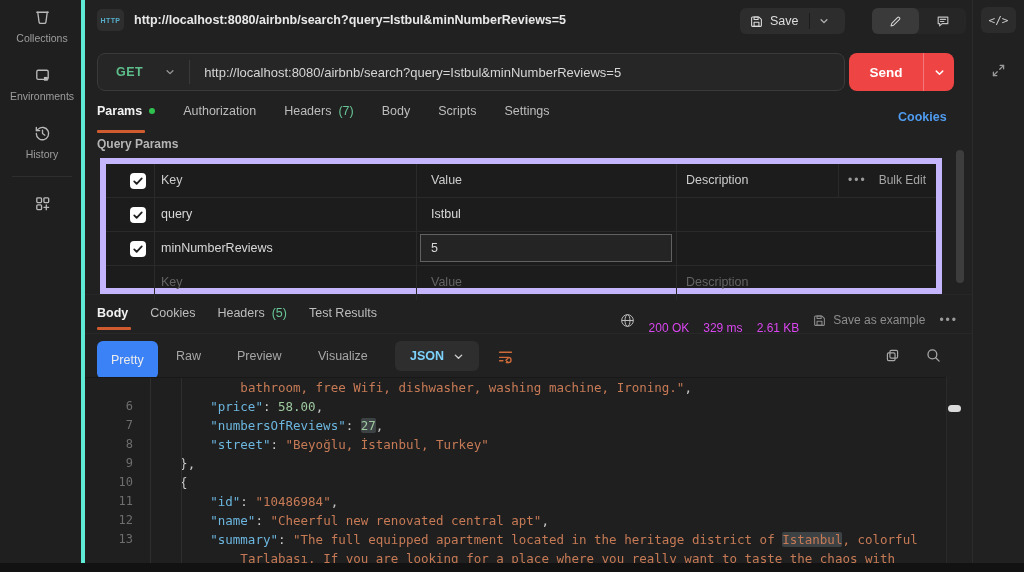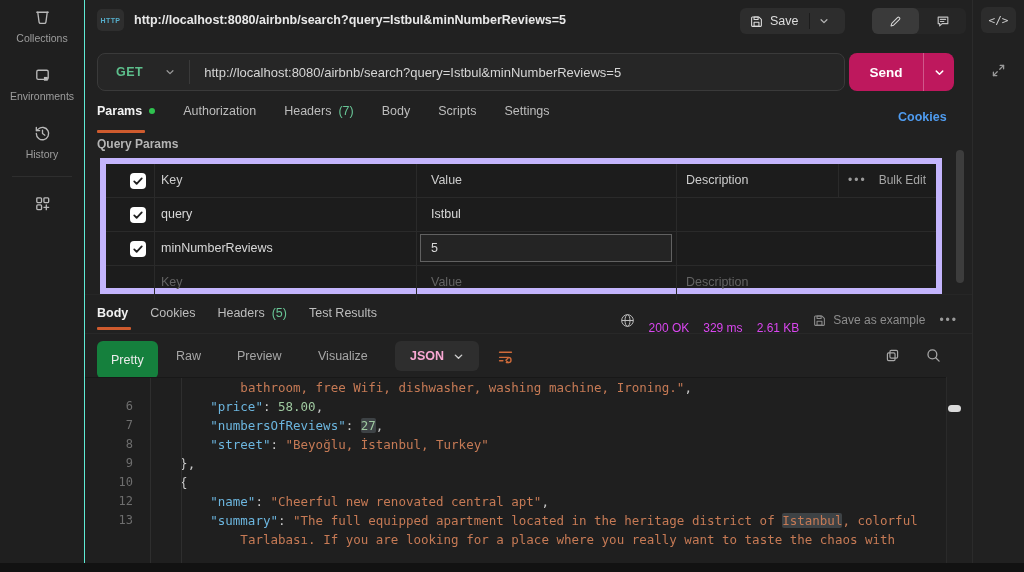--- a/index.html
+++ b/index.html
@@ -2,21 +2,21 @@
 <html><head>
 <meta charset="utf-8">
 <style>
   html,body{margin:0;padding:0;background:#111;}
   #app{position:relative;width:1024px;height:572px;background:#212121;overflow:hidden;
        font-family:"Liberation Sans",sans-serif;color:#e6e6e6;-webkit-font-smoothing:antialiased;}
   .abs{position:absolute;}
   svg{display:block;}
 
   
-  .sidebar{left:0;top:0;width:85px;height:572px;background:#1f1f1f;border-right:1px solid #5eead4;box-sizing:border-box;}
+  .sidebar{left:0;top:0;width:85px;height:572px;background:#1f1f1f;border-right:4px solid #5eead4;box-sizing:border-box;}
   .side-item{position:absolute;left:0;width:84px;text-align:center;color:#b9b9b9;cursor:pointer;}
   .side-item .icn{display:flex;justify-content:center;}
   .side-item .lbl{font-size:10.5px;color:#9d9d9d;margin-top:5px;}
   .side-div{position:absolute;left:12px;width:60px;height:1px;background:#2e2e2e;}
 
   
   .http-badge{left:97px;top:9px;width:27px;height:22px;background:#2e2e2e;border-radius:5px;
               display:flex;align-items:center;justify-content:center;font-size:7px;font-weight:bold;
               color:#56aecb;letter-spacing:.4px;}
   .tab-title{left:134px;top:13px;font-size:12.5px;font-weight:bold;color:#e8e8e8;}
@@ -32,21 +32,21 @@
             font-family:"DejaVu Sans Mono",monospace;font-size:11px;}
 
   
   .req-bar{left:97px;top:53px;width:748px;height:38px;background:#262626;border:1px solid #3a3a3a;
            border-radius:8px;box-sizing:border-box;display:flex;align-items:center;}
   .method{padding:0 14px 0 18px;font-size:12.5px;font-weight:bold;letter-spacing:.5px;color:#5dbf8c;cursor:pointer;
           display:flex;align-items:center;gap:22px;}
   .method .chev{color:#9a9a9a;}
   .req-div{width:1px;height:24px;background:#3a3a3a;margin-right:14px;}
   .url-text{font-size:13px;color:#d6d6d6;white-space:nowrap;}
-  .send-btn{left:849px;top:53px;width:105px;height:38px;background:#be185d;border-radius:8px;display:flex;cursor:pointer;}
+  .send-btn{left:849px;top:53px;width:105px;height:38px;background:#ef4444;border-radius:8px;display:flex;cursor:pointer;}
   .send-label{flex:1;display:flex;align-items:center;justify-content:center;font-size:13.5px;font-weight:bold;color:#fff;}
   .send-sep{width:1px;height:38px;background:rgba(255,255,255,.28);}
   .send-caret{width:30px;display:flex;align-items:center;justify-content:center;color:#fff;}
 
   
   .req-tabs{left:97px;top:104px;height:28px;display:flex;gap:28px;align-items:flex-start;font-size:12.5px;color:#bdbdbd;}
   .rtab{cursor:pointer;display:flex;align-items:center;gap:7px;}
   .rtab.active{color:#f2f2f2;font-weight:bold;}
   .dot{width:6px;height:6px;border-radius:50%;background:#2fc24f;}
   .cnt{color:#68c596;}
@@ -75,25 +75,25 @@
   .sec-div{left:85px;top:294px;width:887px;height:1px;background:#262626;}
   .sec-div2{left:85px;top:333px;width:887px;height:1px;background:#282828;}
 
   
   .resp-tabs{left:97px;top:300px;height:26px;display:flex;gap:22px;align-items:center;font-size:12.5px;color:#bdbdbd;}
   .resp-status{right:66px;top:305px;display:flex;gap:14px;align-items:center;font-size:12px;}
   .grn{color:#d946ef;font-weight:normal;margin-top:16px;}
   .sae{display:flex;gap:7px;align-items:center;color:#8d8d8d;cursor:pointer;}
 
   
-  .pill{left:97px;top:341px;height:38px;padding:0 14px;background:#15803d;border-radius:6px;
+  .pill{left:97px;top:341px;height:38px;padding:0 14px;background:#3b82f6;border-radius:6px;
         display:flex;align-items:center;font-size:12.5px;color:#ececec;cursor:pointer;}
   .vtab{top:349px;font-size:12.5px;color:#a6a6a6;cursor:pointer;}
   .fmt{left:395px;top:341px;width:84px;height:30px;background:#2e2e2e;border-radius:6px;display:flex;
-       align-items:center;justify-content:center;gap:9px;font-size:12.5px;font-weight:bold;color:#f9a8d4;cursor:pointer;}
+       align-items:center;justify-content:center;gap:9px;font-size:12.5px;font-weight:bold;color:#7dd3fc;cursor:pointer;}
   .wrapbtn{left:489px;top:341px;width:32px;height:30px;border-radius:6px;display:flex;align-items:center;justify-content:center;
            color:#cf6b3a;cursor:pointer;}
   .icon-btn{color:#a8a8a8;cursor:pointer;}
 
   
   .codewrap{left:85px;top:377px;width:861px;height:187px;background:#1f1f1f;border-top:1px solid #181818;
             overflow:hidden;box-sizing:border-box;}
   .guide{position:absolute;top:0;width:1px;height:100%;background:#2e2e2e;}
   .code-line{display:flex;height:19px;line-height:19px;font-family:"DejaVu Sans Mono",monospace;font-size:12.5px;}
   .code-line .ln{flex:none;width:60px;box-sizing:border-box;padding-right:12px;text-align:right;color:#6e6e6e;font-size:12px;}
@@ -413,20 +413,24 @@
         </div>
         <div class="code-line">
           <span class="ln">9</span>
           <span class="code" style="padding-left: 30.12px;"><span class="pun">},</span></span>
         </div>
         <div class="code-line">
           <span class="ln">10</span>
           <span class="code" style="padding-left: 30.12px;"><span class="pun">{</span></span>
         </div>
         <div class="code-line">
+          <span class="ln">11</span>
+          <span class="code" style="padding-left: 60.24px;"><span class="key">"id"</span><span class="pun">: </span><span class="str">"10486984"</span><span class="pun">,</span></span>
+        </div>
+        <div class="code-line">
           <span class="ln">12</span>
           <span class="code" style="padding-left: 60.24px;"><span class="key">"name"</span><span class="pun">: </span><span class="str">"Cheerful new renovated central apt"</span><span class="pun">,</span></span>
         </div>
         <div class="code-line">
           <span class="ln">13</span>
           <span class="code" style="padding-left: 60.24px;"><span class="key">"summary"</span><span class="pun">: </span><span class="str">"The full equipped apartment located in the heritage district of </span><span class="str hl">Istanbul</span><span class="str">, colorful</span></span>
         </div>
         <div class="code-line">
           <span class="ln"></span>
           <span class="code" style="padding-left: 90.36px;"><span class="str">Tarlabası. If you are looking for a place where you really want to taste the chaos with</span></span>

